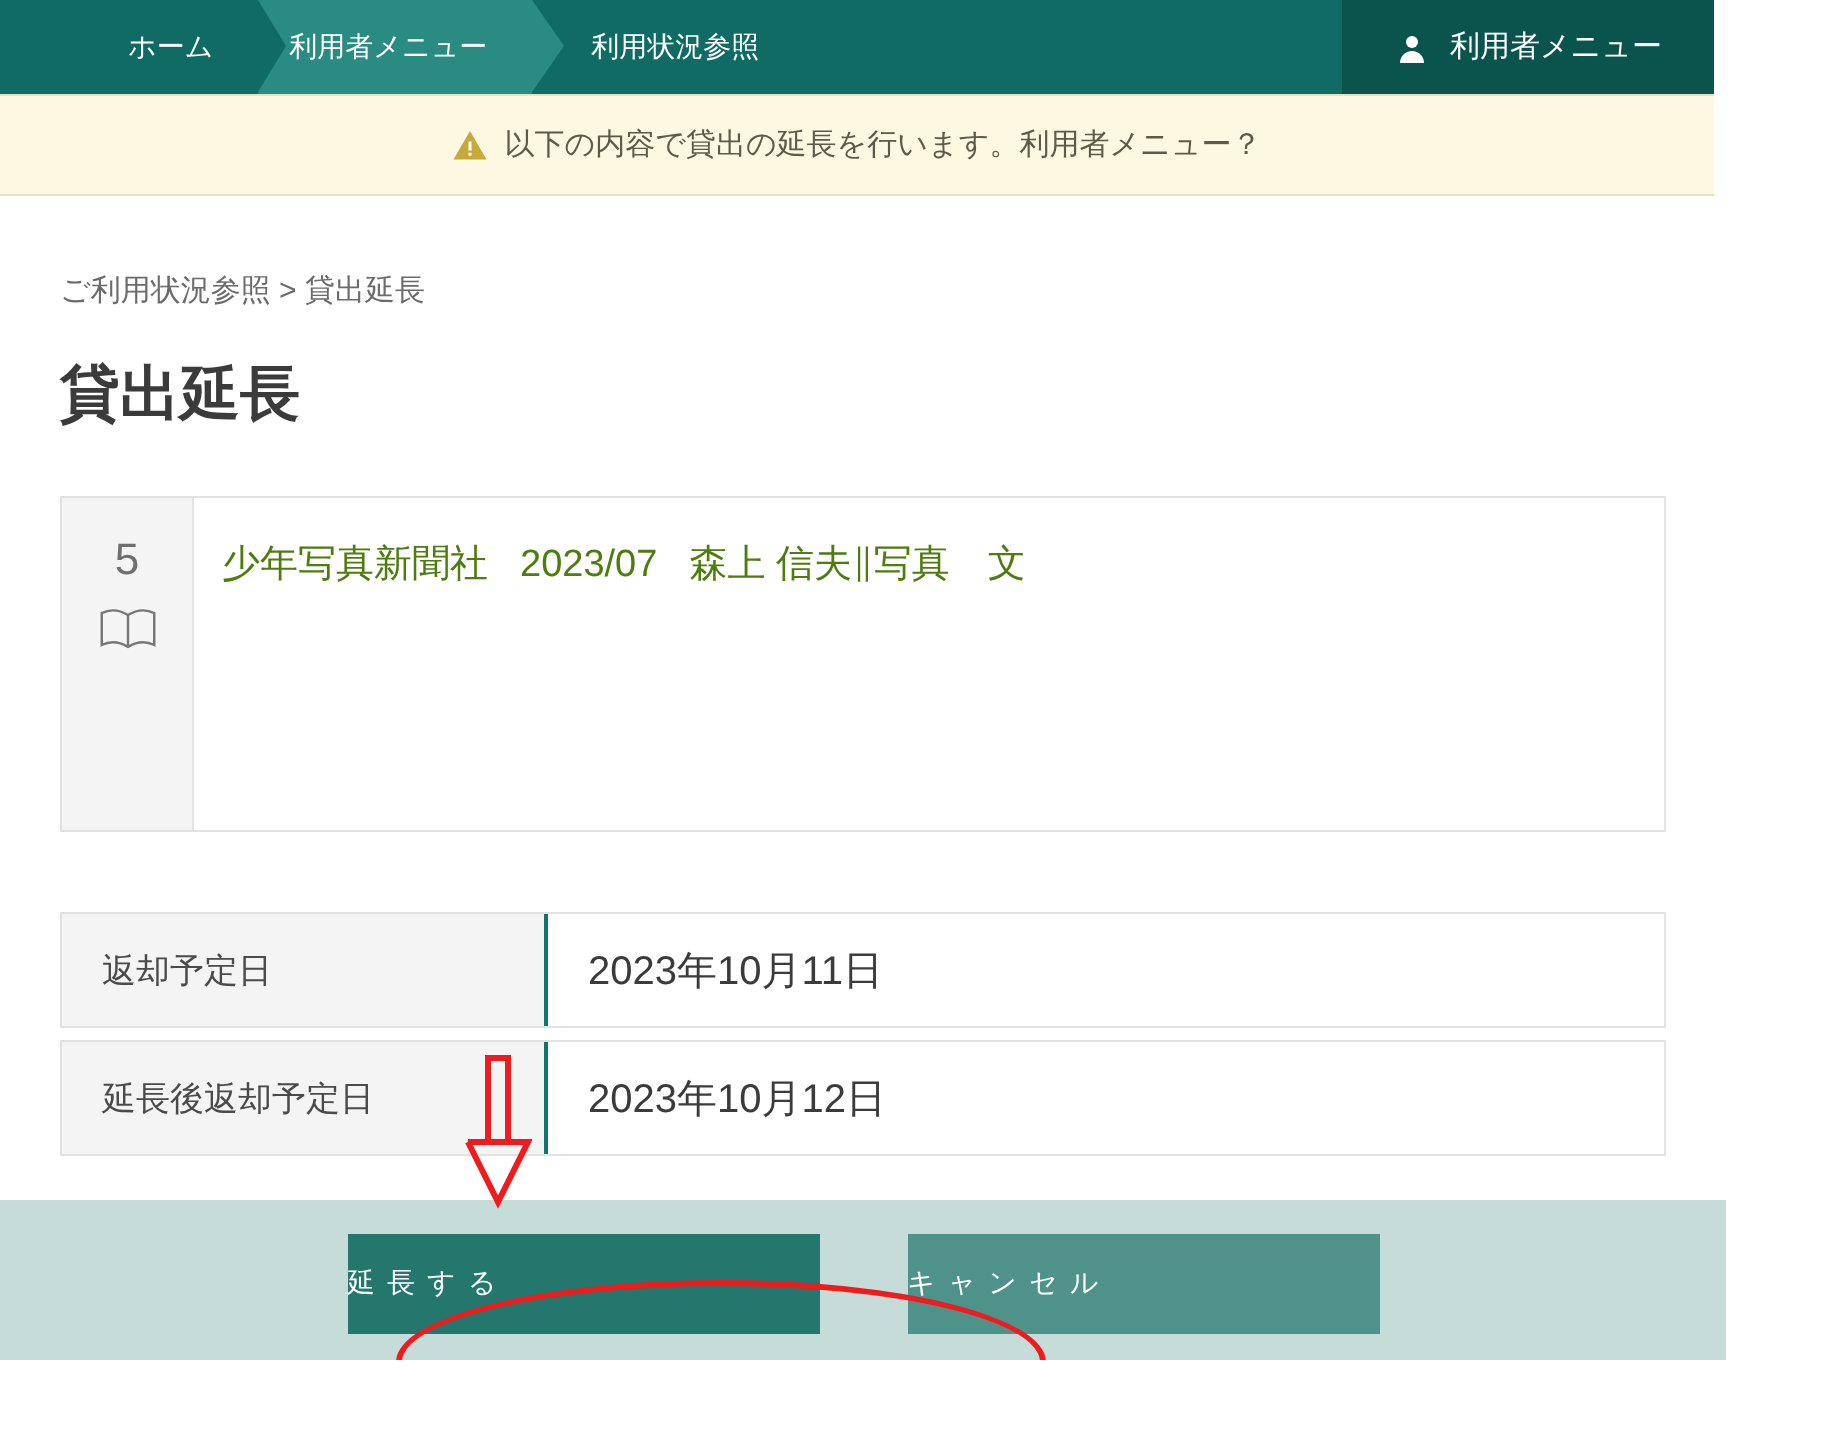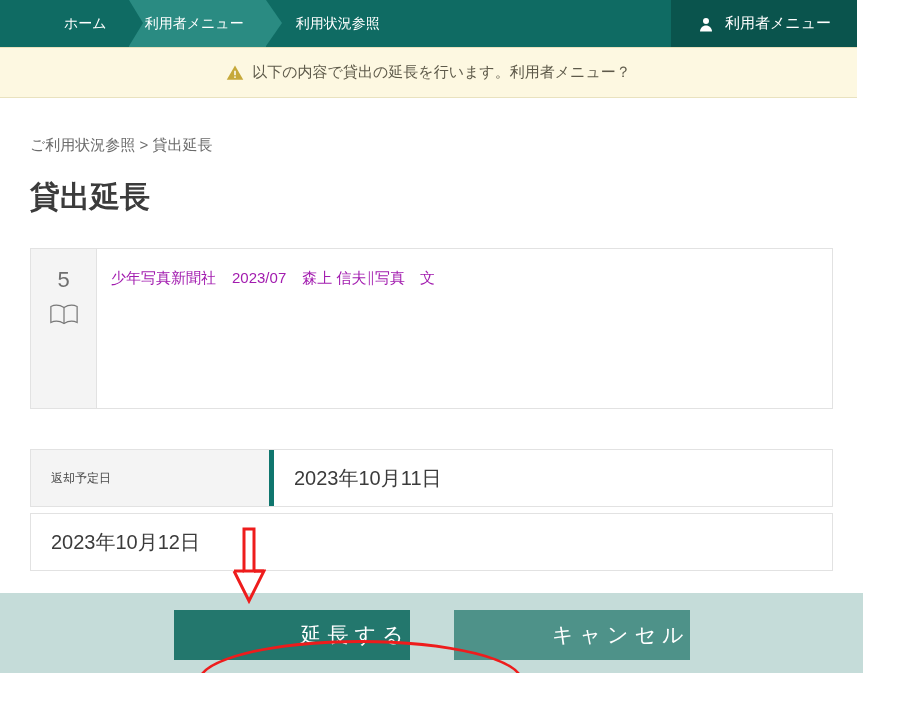--- a/index.html
+++ b/index.html
@@ -109,40 +109,40 @@
     .item-right {
       flex: 1;
       padding: 20px 20px 120px 14px;
     }
     .item-title {
       font-size: 18px;
       color: #3b3b3b;
       margin-bottom: 12px;
     }
     .item-meta {
-      color: #a21caf;
-      font-size: 15px;
+      color: #4d7c0f;
+      font-size: 19px;
     }
     .item-meta span { margin-right: 16px; }
     .date-table { margin-top: 40px; }
     .date-row {
       display: flex;
       border: 1px solid #e2e2e2;
       height: 58px;
       margin-bottom: 6px;
     }
     .date-label {
       width: 243px;
       background: #f4f4f4;
-      border-right: 5px solid #0f766e;
+      border-right: 2px solid #0f766e;
       display: flex;
       align-items: center;
       padding-left: 20px;
       color: #4a4a4a;
-      font-size: 12px;
+      font-size: 17px;
     }
     .date-value {
       flex: 1;
       display: flex;
       align-items: center;
       padding-left: 20px;
       font-size: 20px;
       color: #3b3b3b;
     }
     .action-bar {
@@ -154,27 +154,27 @@
       justify-content: center;
       gap: 44px;
       margin-left: -30px;
       margin-right: -30px;
       padding-top: 4px;
     }
     .btn {
       width: 236px;
       height: 50px;
       color: #fff;
-      font-size: 21px;
+      font-size: 14px;
       letter-spacing: 6px;
       border: none;
       cursor: pointer;
       display: flex;
       align-items: center;
-      justify-content: flex-end;
+      justify-content: flex-start;
     }
     .btn-primary { background: #23776d; }
     .btn-cancel { background: #4e9289; }
     
     .anno-arrow {
       position: absolute;
       left: 232px;
       top: 527px;
       pointer-events: none;
     }
@@ -245,20 +245,21 @@
       </div>
     </div>
   </div>
 
   <div class="date-table">
     <div class="date-row">
       <div class="date-label">返却予定日</div>
       <div class="date-value">2023年10月11日</div>
     </div>
     <div class="date-row">
+      <div class="date-label">延長後返却予定日</div>
       <div class="date-value">2023年10月12日</div>
     </div>
   </div>
 
   <div class="action-bar">
     <button class="btn btn-primary">
           <span>延長する</span>
         </button>
     <button class="btn btn-cancel">
           <span>キャンセル</span>

